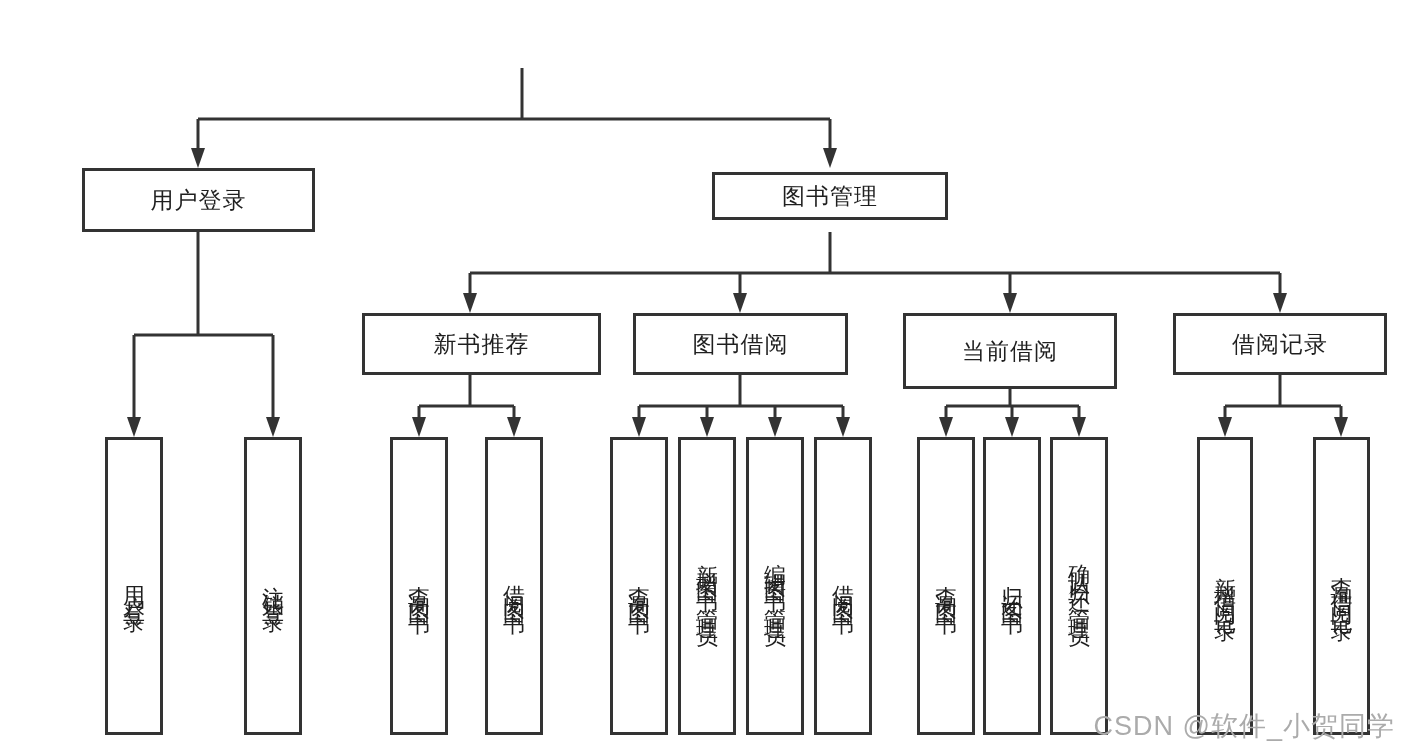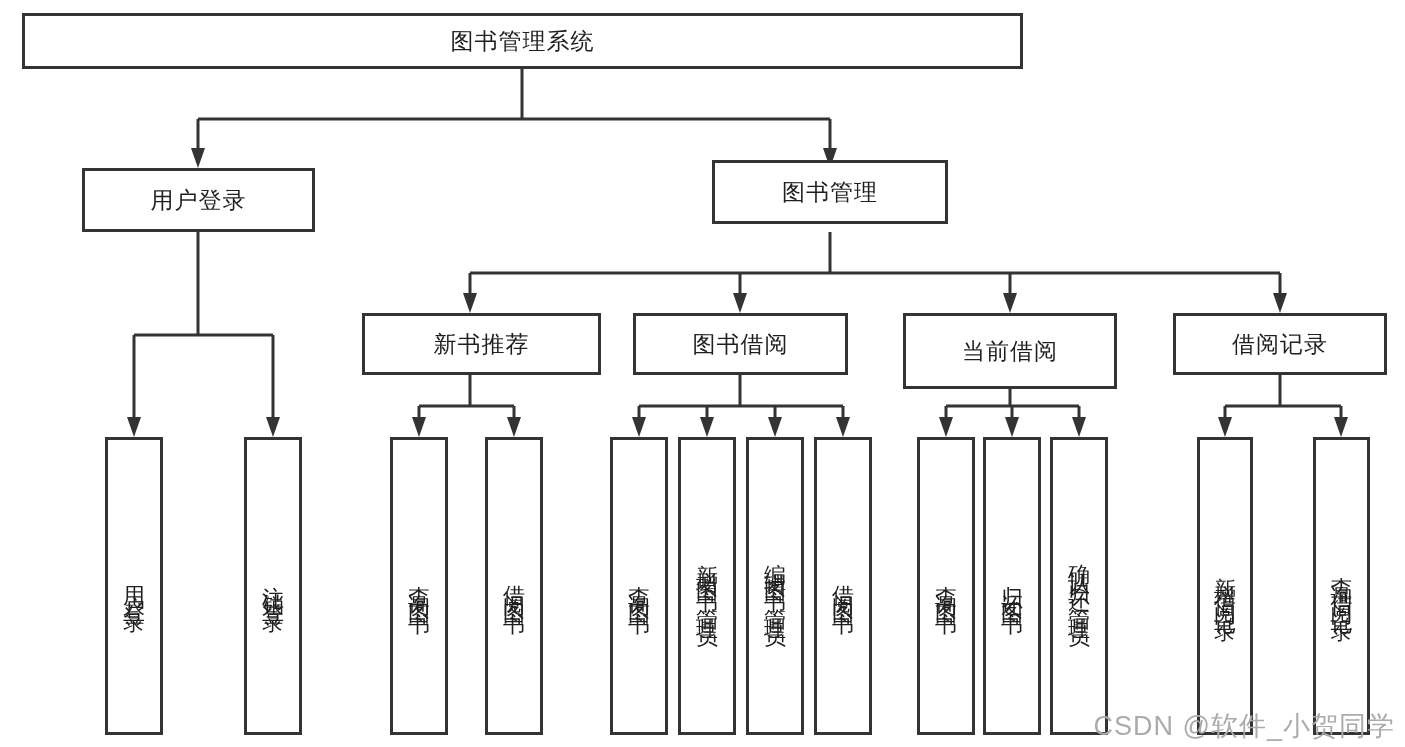--- a/index.html
+++ b/index.html
@@ -100,29 +100,26 @@
       <line x1="1012" y1="406" x2="1012" y2="421" stroke="#333333" stroke-width="3"></line>
       <polygon points="1005,417 1019,417 1012,437" fill="#333333"></polygon>
       <line x1="1079" y1="406" x2="1079" y2="421" stroke="#333333" stroke-width="3"></line>
       <polygon points="1072,417 1086,417 1079,437" fill="#333333"></polygon>
       <line x1="1225" y1="406" x2="1225" y2="421" stroke="#333333" stroke-width="3"></line>
       <polygon points="1218,417 1232,417 1225,437" fill="#333333"></polygon>
       <line x1="1341" y1="406" x2="1341" y2="421" stroke="#333333" stroke-width="3"></line>
       <polygon points="1334,417 1348,417 1341,437" fill="#333333"></polygon>
     </svg>
 
-  <div class="node hbox" style="left:22px;top:13px;width:1001px;height:56px">
-    <span class="lbl">图书管理系统</span>
-  </div>
 
   <div class="node hbox" style="left:82px;top:168px;width:233px;height:64px">
     <span class="lbl">用户登录</span>
   </div>
 
-  <div class="node hbox" style="left:712px;top:160px;width:236px;height:64px">
+  <div class="node hbox" style="left:712px;top:172px;width:236px;height:48px">
     <span class="lbl">图书管理</span>
   </div>
 
   <div class="node hbox" style="left:362px;top:313px;width:239px;height:62px">
     <span class="lbl">新书推荐</span>
   </div>
 
   <div class="node hbox" style="left:633px;top:313px;width:215px;height:62px">
     <span class="lbl">图书借阅</span>
   </div>

